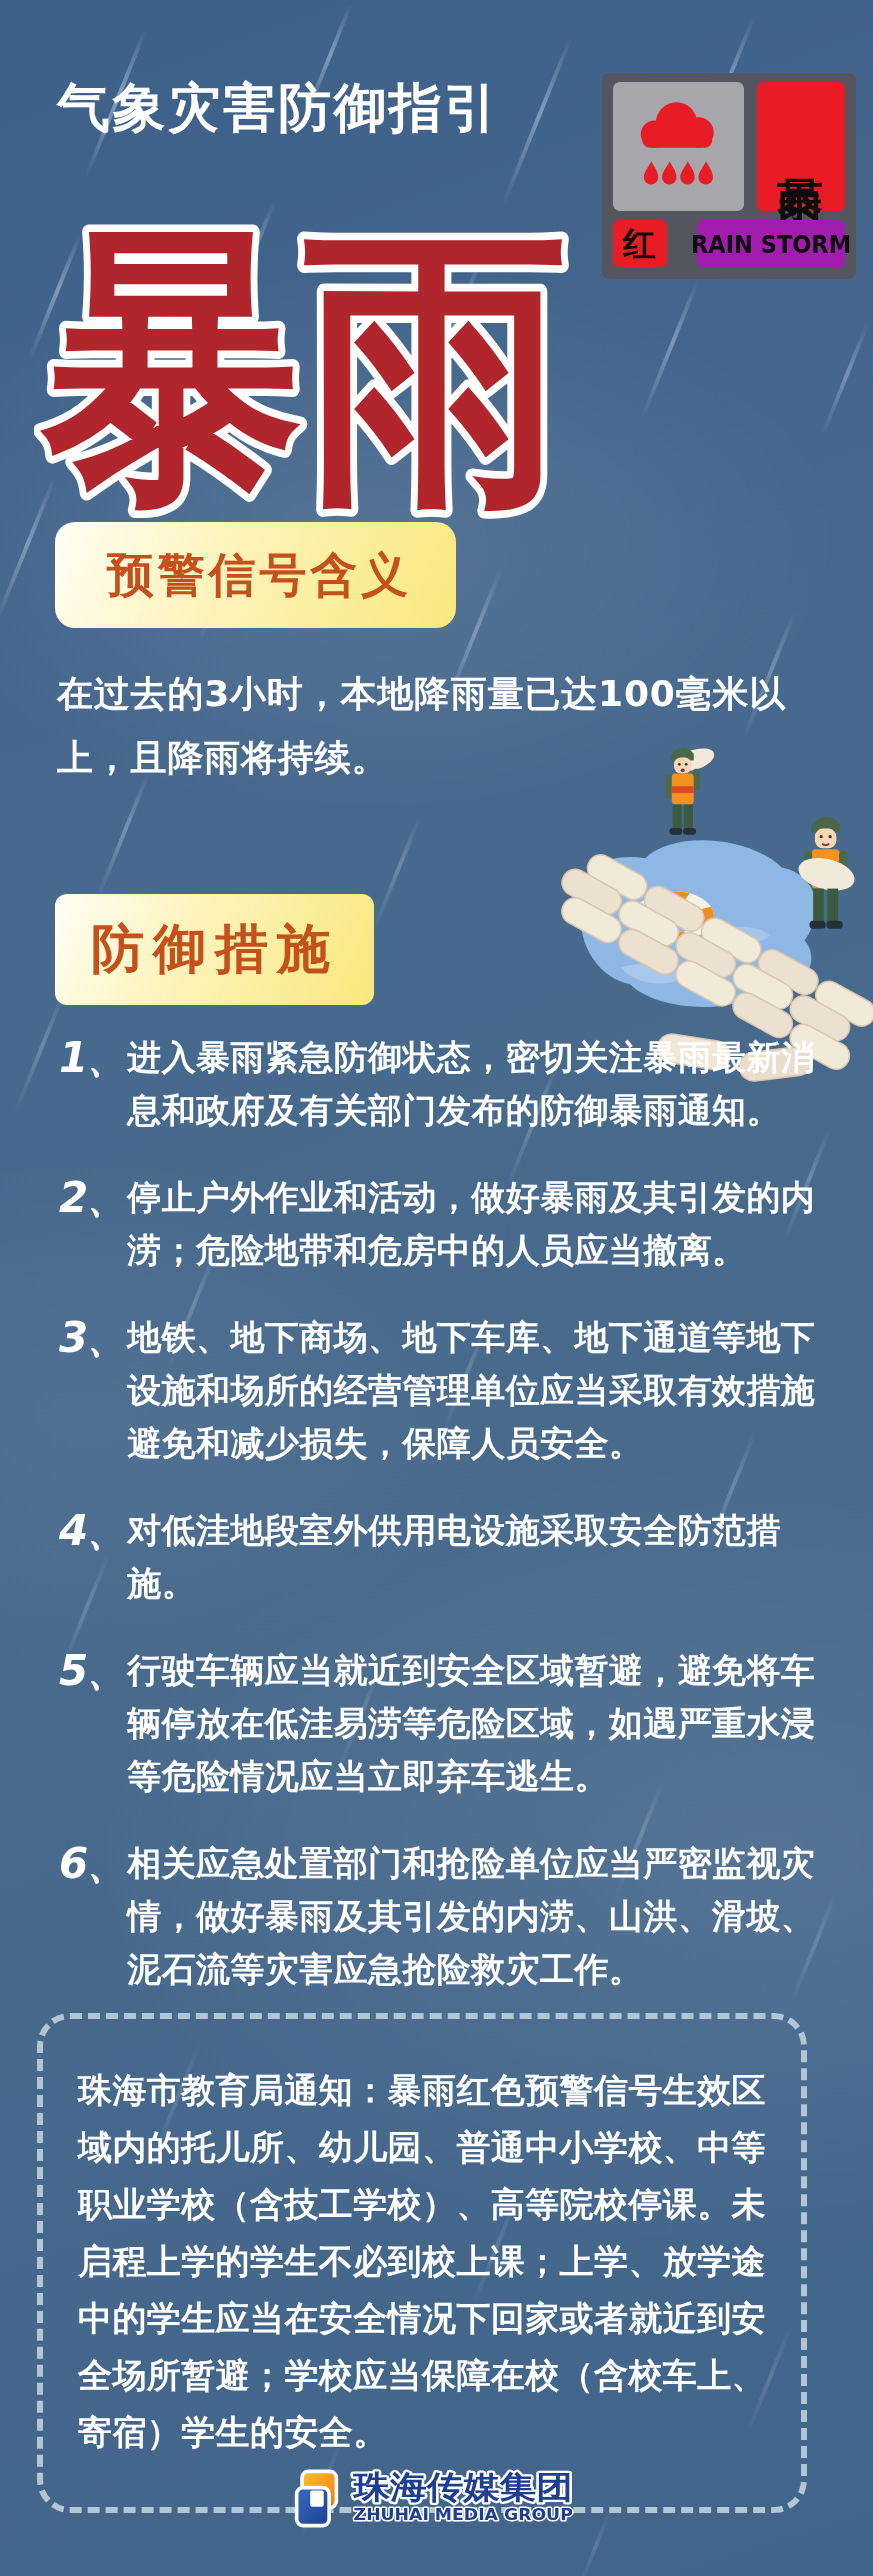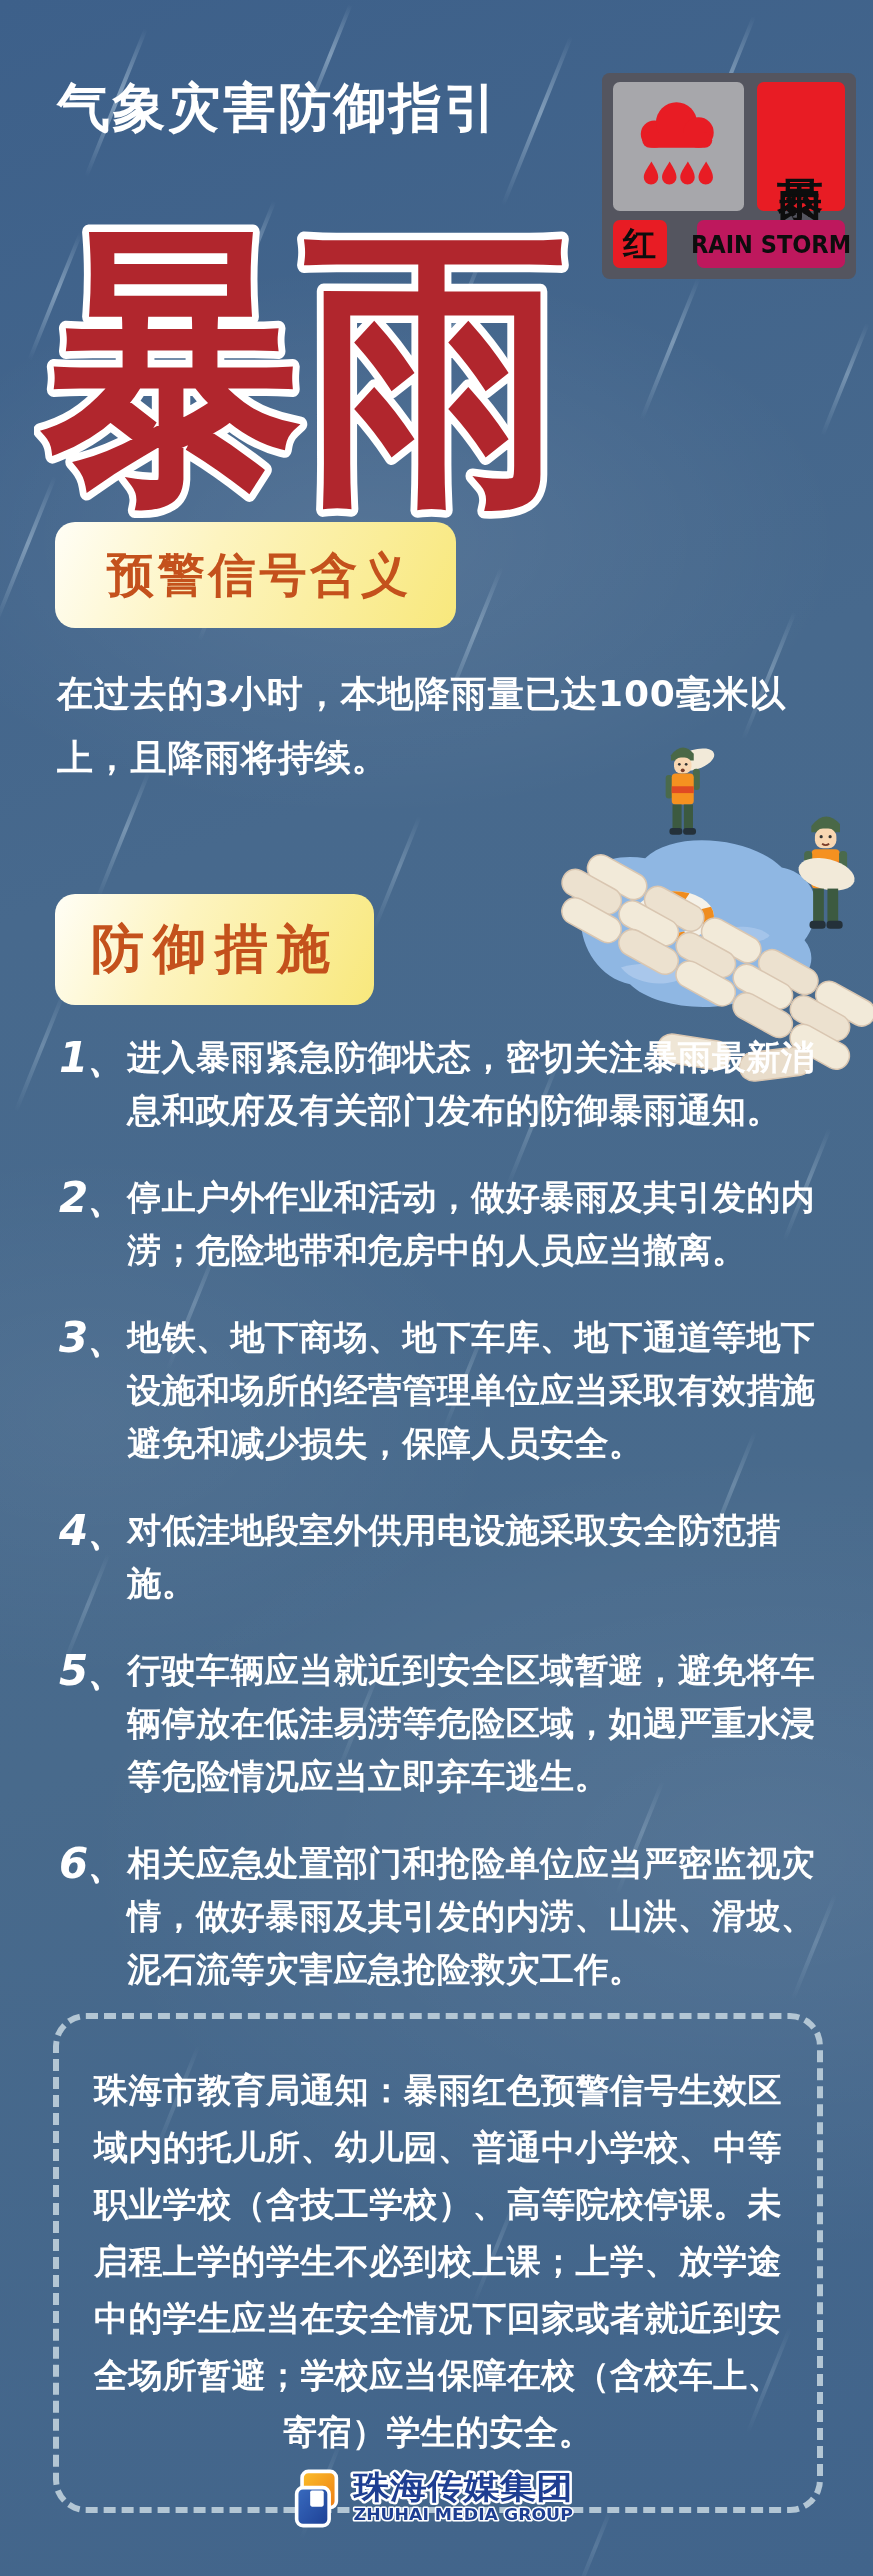--- a/index.html
+++ b/index.html
@@ -25,53 +25,53 @@
   
   .warn-badge{position:absolute;left:602px;top:73px;width:254px;height:206px;background:#54555f;border-radius:7.6px;}
   .warn-badge .panel{position:absolute;border-radius:6.8px;display:flex;align-items:center;justify-content:center;}
   .icon-panel{left:10.6px;top:9px;width:131px;height:129px;background:#a7a7ab;}
   .name-panel{
     left:155px;top:9px;width:88px;height:129px;background:#e81c24;
     writing-mode:vertical-rl;text-orientation:upright;
     color:#0d0d0d;font-size:46px;font-weight:900;letter-spacing:6px;line-height:1;
   }
   .level-panel{left:10.6px;top:147px;width:54px;height:48px;background:#e81c24;color:#0d0d0d;font-size:33px;font-weight:900;}
-  .en-panel{left:95px;top:147px;width:148px;height:48px;background:#be185d;color:#0d0d0d;font-size:25px;font-weight:800;white-space:nowrap;}
+  .en-panel{left:95px;top:147px;width:148px;height:48px;background:#a21caf;color:#0d0d0d;font-size:25px;font-weight:800;white-space:nowrap;}
   .en-panel span{transform:scaleX(.9);}
   
   .big-title{position:absolute;left:34px;top:143px;}
   
   .bubble{
     position:absolute;border-radius:20px;display:flex;align-items:center;
     background:linear-gradient(115deg,#fffef6 0%,#fdf4c0 38%,#f8e87c 100%);
   }
   .bubble::before{
     content:"";position:absolute;left:50px;bottom:-18px;width:44px;height:44px;border-radius:7.6px;
     background:#fefbed;transform:rotate(58deg) skew(16deg,16deg);z-index:-1;
   }
   .bubble .bubble-label{color:#c4511c;font-weight:900;white-space:nowrap;}
   .bubble-signal{left:55px;top:522px;width:401px;height:106px;padding-left:52px;box-sizing:border-box;}
   .bubble-signal .bubble-label{font-size:47px;letter-spacing:3.8px;}
-  .bubble-measures{left:55px;top:894px;width:319px;height:111px;padding-left:36px;box-sizing:border-box;}
+  .bubble-measures{left:55px;top:894px;width:319px;height:111px;padding-left:36px;box-sizing:border-box;border-radius:12px;}
   .bubble-measures .bubble-label{font-size:53px;letter-spacing:9px;}
   
   .meaning-text{
     position:absolute;left:57px;top:662px;width:736px;margin:0;
     color:#fff;font-size:36px;font-weight:700;line-height:64px;letter-spacing:0.8px;
   }
   .illustration{position:absolute;left:560px;top:740px;}
   
   .measures-list{position:absolute;left:59px;top:1031px;width:761px;margin:0;padding:0;list-style:none;}
   .measures-list li{display:flex;margin-bottom:34px;color:#fff;}
   .measures-list .num{flex:0 0 65px;font-size:42px;font-weight:900;font-style:italic;line-height:53px;letter-spacing:-1.5px;}
   .measures-list .txt{font-size:34px;font-weight:700;line-height:53px;letter-spacing:0.4px;}
   
   .notice-box{
-    position:absolute;left:53px;top:2013px;width:770px;min-height:408px;box-sizing:border-box;
-    border:6.8px dashed #b3c6d4;border-radius:33px;padding:43px 35px 46px;text-align:center;
+    position:absolute;left:37px;top:2013px;width:770px;min-height:408px;box-sizing:border-box;
+    border:6.8px dashed #b3c6d4;border-radius:33px;padding:43px 35px 46px;
   }
   .notice-box p{margin:0;color:#fff;font-size:34px;font-weight:700;line-height:57px;letter-spacing:0.4px;}
   
   .footer{position:absolute;left:0;top:2466px;width:100%;display:flex;justify-content:center;align-items:center;gap:6px;}
 </style>
 </head>
 <body>
 
 <div class="poster">
 

